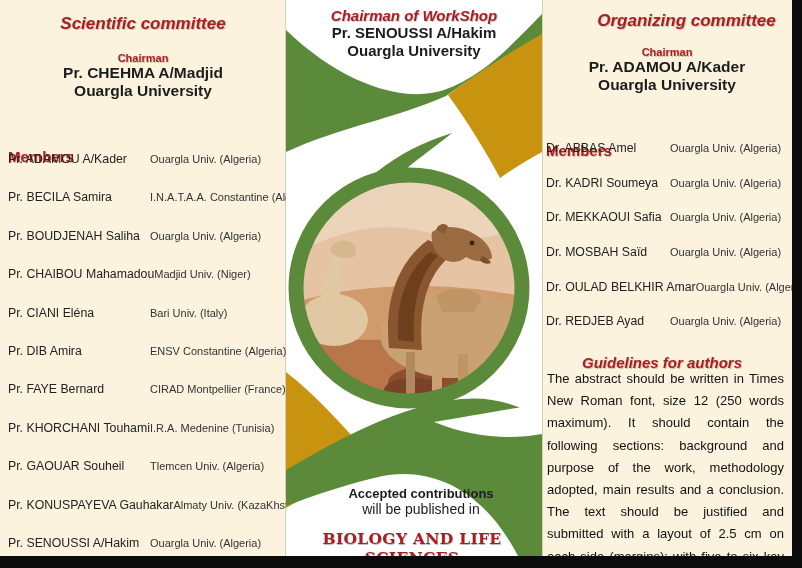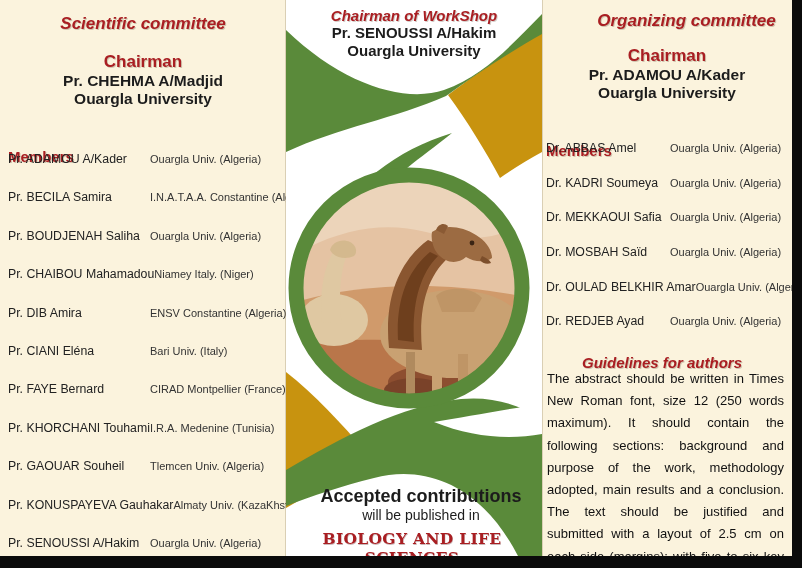--- a/index.html
+++ b/index.html
@@ -21,21 +21,21 @@
   .panel-left{position:absolute;left:0;top:0;width:286px;height:556px;background:var(--cream);}
   .panel-mid{position:absolute;left:286px;top:0;width:256px;height:556px;background:#fff;}
   .panel-right{position:absolute;left:542px;top:0;width:250px;height:556px;background:var(--cream);}
   .fold{position:absolute;top:0;width:1px;height:556px;background:rgba(120,100,60,.25);}
   .frame-right{position:absolute;right:0;top:0;width:10px;height:568px;background:var(--frame);}
   .frame-bottom{position:absolute;left:0;top:556px;width:802px;height:12px;background:var(--frame);}
 
   
   .h-red-it{color:var(--red);font-weight:bold;font-style:italic;font-size:17px;
             text-shadow:1px 1px 0 rgba(80,60,40,.25);text-align:center;}
-  .h-red{color:var(--red);font-weight:bold;font-size:17px;
+  .h-red{color:var(--red);font-weight:bold;font-size:11px;
          text-shadow:1px 1px 0 rgba(80,60,40,.25);}
   .h-ink{color:var(--ink);font-weight:bold;font-size:15.5px;line-height:1.15;text-align:center;}
   .members-label{position:absolute;font-size:15px;margin-top:32px;}
   .mrow{display:flex;align-items:baseline;}
   .mname{flex:0 0 142px;font-size:12.3px;color:#222;white-space:nowrap;}
   .maff{font-size:11px;color:#333;white-space:nowrap;}
 
   
   .pl-title{position:absolute;left:0;right:0;top:14px;}
   .pl-chair{position:absolute;left:0;right:0;top:52px;text-align:center;}
@@ -54,21 +54,21 @@
   .pr-guide-text{position:absolute;left:5px;right:8px;top:368px;
                  font-size:13px;line-height:22.2px;color:#111;
                  text-align:justify;text-align-last:left;}
 
   
   .pm-art{position:absolute;left:0;top:0;width:256px;height:556px;}
   .pm-top{position:absolute;left:0;right:0;top:7px;text-align:center;}
   .pm-top .t1{font-size:15px;}
   .pm-top .t2,.pm-top .t3{font-size:15px;font-weight:bold;color:var(--ink);line-height:1.18;}
   .pm-bottom{position:absolute;left:14px;right:0;top:486px;text-align:center;}
-  .pm-bottom .b1{font-size:18px;font-weight:bold;color:var(--ink);text-align:center;}
+  .pm-bottom .b1{font-size:13px;font-weight:bold;color:var(--ink);text-align:center;}
   .pm-bottom .b2{font-size:14px;color:var(--ink);}
   .pm-journal{position:absolute;left:0;right:4px;top:529px;text-align:center;
               font-family:"DejaVu Serif","Liberation Serif",serif;
               font-weight:bold;font-size:15.5px;color:var(--red);letter-spacing:.3px;
               text-shadow:.5px .5px 0 rgba(80,20,20,.3);}
 </style>
 </head>
 <body>
 
 <div class="page">
@@ -92,29 +92,29 @@
       <div class="mrow">
         <span class="mname">Pr. BECILA Samira</span>
         <span class="maff">I.N.A.T.A.A. Constantine (Algeria)</span>
       </div>
       <div class="mrow">
         <span class="mname">Pr. BOUDJENAH Saliha</span>
         <span class="maff">Ouargla Univ.  (Algeria)</span>
       </div>
       <div class="mrow">
         <span class="mname">Pr. CHAIBOU Mahamadou</span>
-        <span class="maff">Niamey Italy. (Niger)</span>
+        <span class="maff">Madjid Univ. (Niger)</span>
+      </div>
+      <div class="mrow">
+        <span class="mname">Pr. CIANI Eléna</span>
+        <span class="maff">Bari Univ. (Italy)</span>
       </div>
       <div class="mrow">
         <span class="mname">Pr. DIB Amira</span>
         <span class="maff">ENSV Constantine (Algeria)</span>
-      </div>
-      <div class="mrow">
-        <span class="mname">Pr. CIANI Eléna</span>
-        <span class="maff">Bari Univ. (Italy)</span>
       </div>
       <div class="mrow">
         <span class="mname">Pr. FAYE Bernard</span>
         <span class="maff">CIRAD Montpellier (France)</span>
       </div>
       <div class="mrow">
         <span class="mname">Pr. KHORCHANI Touhami</span>
         <span class="maff">I.R.A. Medenine (Tunisia)</span>
       </div>
       <div class="mrow">

